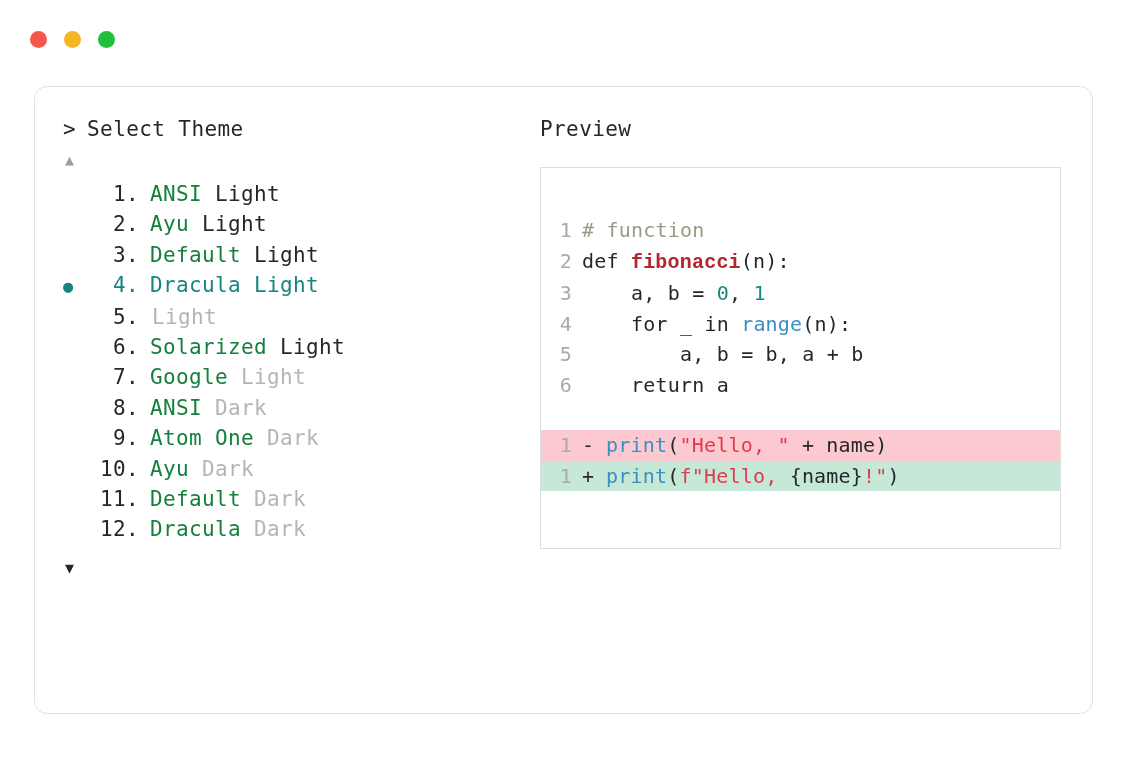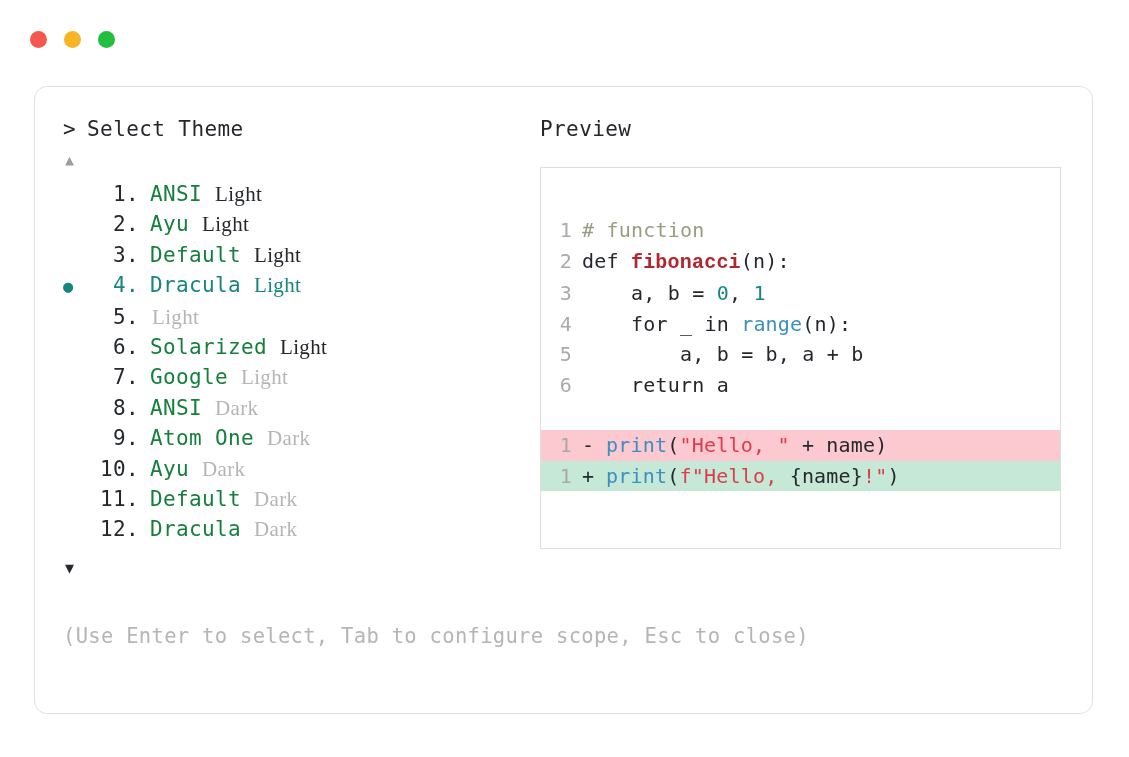--- a/index.html
+++ b/index.html
@@ -106,21 +106,20 @@
     flex: 0 0 46px;
     text-align: right;
     color: #24282d;
   }
   .name-cell {
     margin-left: 11px;
     color: #15803d;
   }
   .variant {
     color: #24282d;
-    font-family: Liberation Serif, serif;
   }
   .variant.muted {
     color: #b4b5b7;
   }
   .theme-item.selected .num-cell,
   .theme-item.selected .name-cell,
   .theme-item.selected .variant {
     color: #15857e;
   }
 
@@ -254,21 +253,20 @@
           <li class="theme-item"><span class="bullet-cell"></span><span class="num-cell">8.</span><span class="name-cell">ANSI</span><span class="name-cell" style="margin-left: 0px;"> </span><span class="variant muted">Dark</span></li>
           <li class="theme-item"><span class="bullet-cell"></span><span class="num-cell">9.</span><span class="name-cell">Atom One</span><span class="name-cell" style="margin-left: 0px;"> </span><span class="variant muted">Dark</span></li>
           <li class="theme-item"><span class="bullet-cell"></span><span class="num-cell">10.</span><span class="name-cell">Ayu</span><span class="name-cell" style="margin-left: 0px;"> </span><span class="variant muted">Dark</span></li>
           <li class="theme-item"><span class="bullet-cell"></span><span class="num-cell">11.</span><span class="name-cell">Default</span><span class="name-cell" style="margin-left: 0px;"> </span><span class="variant muted">Dark</span></li>
           <li class="theme-item"><span class="bullet-cell"></span><span class="num-cell">12.</span><span class="name-cell">Dracula</span><span class="name-cell" style="margin-left: 0px;"> </span><span class="variant muted">Dark</span></li>
         </ul>
 
       <div class="scroll-down">▼</div>
     </div>
 
-    <div class="hint">(Use Enter to select, Tab to configure scope, Esc to close)</div>
 
     <div class="right-col">
       <div class="preview-title">Preview</div>
 
       <div class="preview-panel">
         <div class="code"><div class="code-line"><span class="ln">1</span><span class="code-text"><span class="tok-comment"># function</span></span></div><div class="code-line"><span class="ln">2</span><span class="code-text"><span class="tok-plain">def </span><span class="tok-fn">fibonacci</span><span class="tok-plain">(n):</span></span></div><div class="code-line"><span class="ln">3</span><span class="code-text"><span class="tok-plain">    a, b = </span><span class="tok-num">0</span><span class="tok-plain">, </span><span class="tok-num">1</span></span></div><div class="code-line"><span class="ln">4</span><span class="code-text"><span class="tok-plain">    for _ in </span><span class="tok-builtin">range</span><span class="tok-plain">(n):</span></span></div><div class="code-line"><span class="ln">5</span><span class="code-text"><span class="tok-plain">        a, b = b, a + b</span></span></div><div class="code-line"><span class="ln">6</span><span class="code-text"><span class="tok-plain">    return a</span></span></div></div>
         <div class="code diff-block"><div class="diff-line removed" style="background: rgb(251, 201, 207);"><span class="diff-ln">1</span><span class="diff-sign">-</span><span class="code-text"><span class="tok-call">print</span><span class="tok-plain">(</span><span class="tok-str">"Hello, "</span><span class="tok-plain"> + name)</span></span></div><div class="diff-line added" style="background: rgb(197, 233, 214);"><span class="diff-ln">1</span><span class="diff-sign">+</span><span class="code-text"><span class="tok-call">print</span><span class="tok-plain">(</span><span class="tok-str">f"Hello, </span><span class="tok-plain">{name}</span><span class="tok-str">!"</span><span class="tok-plain">)</span></span></div></div>
       </div>
     </div>
 

